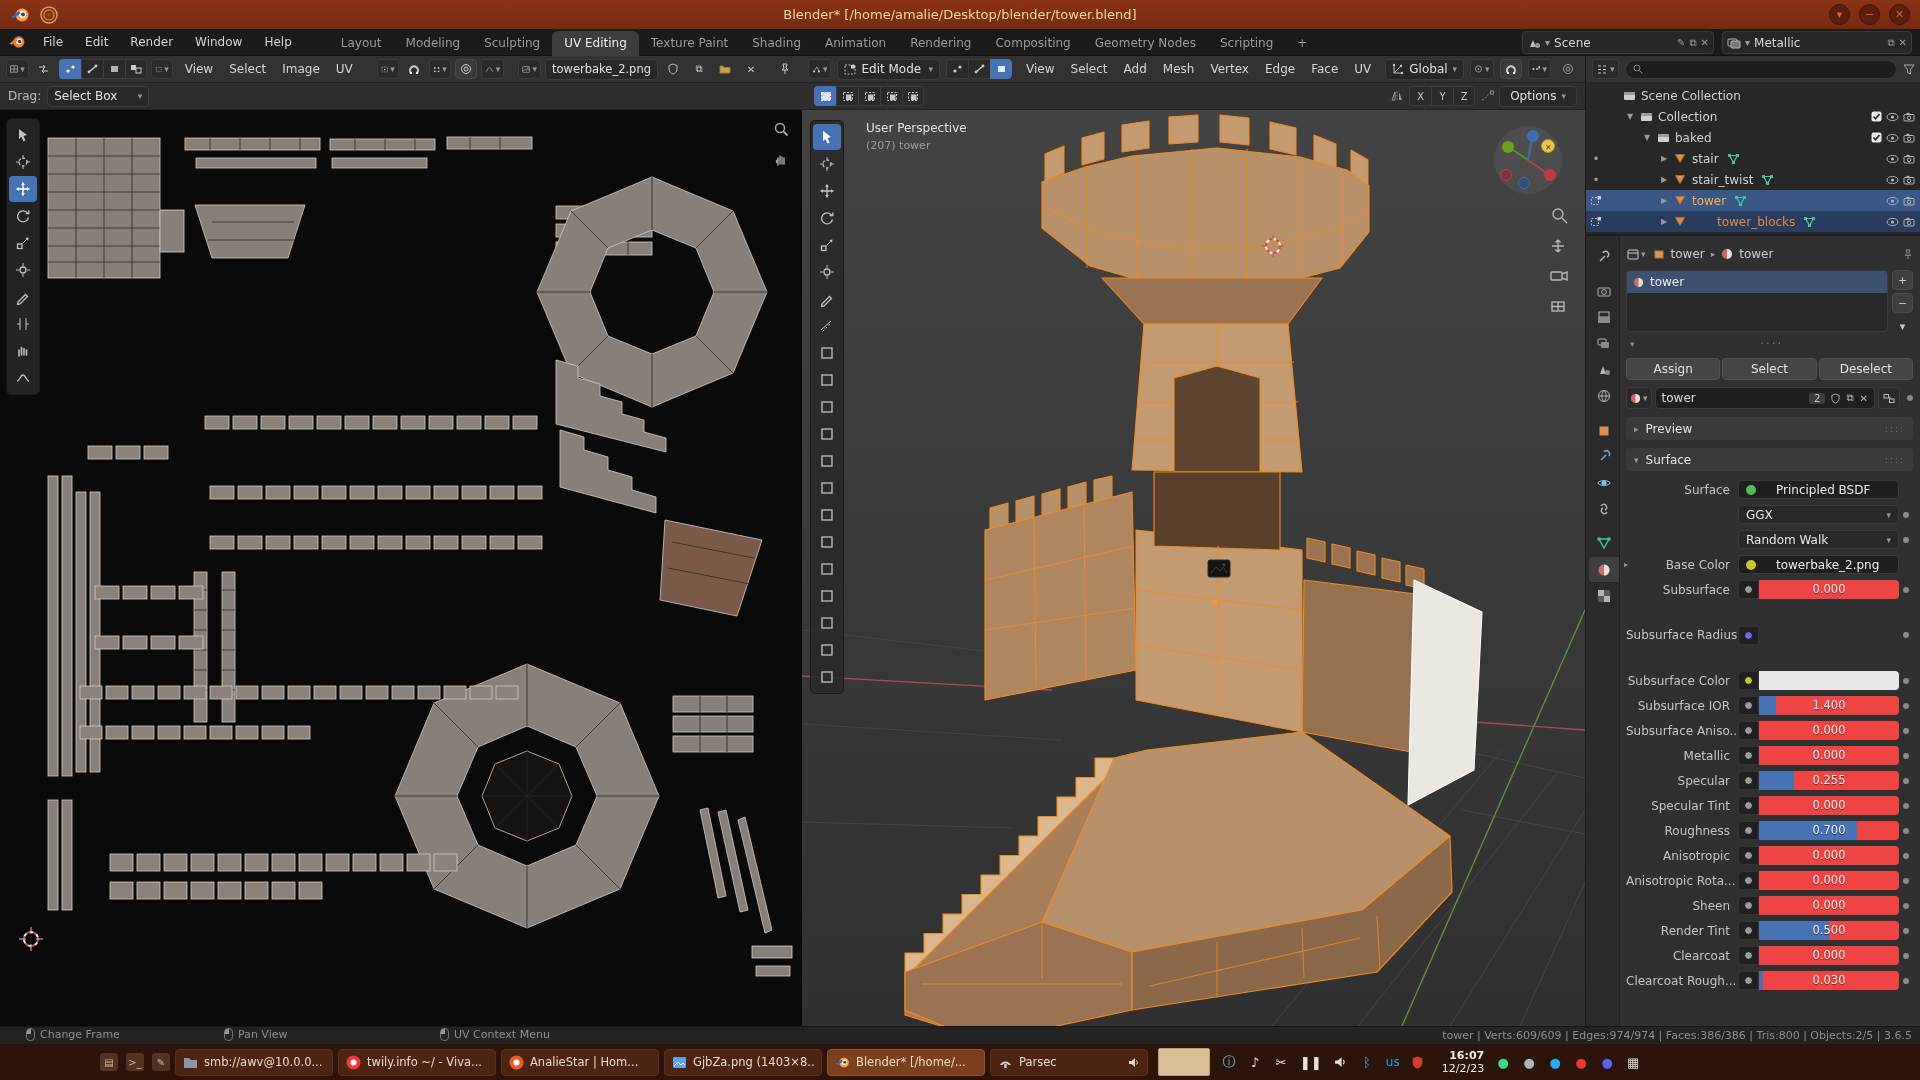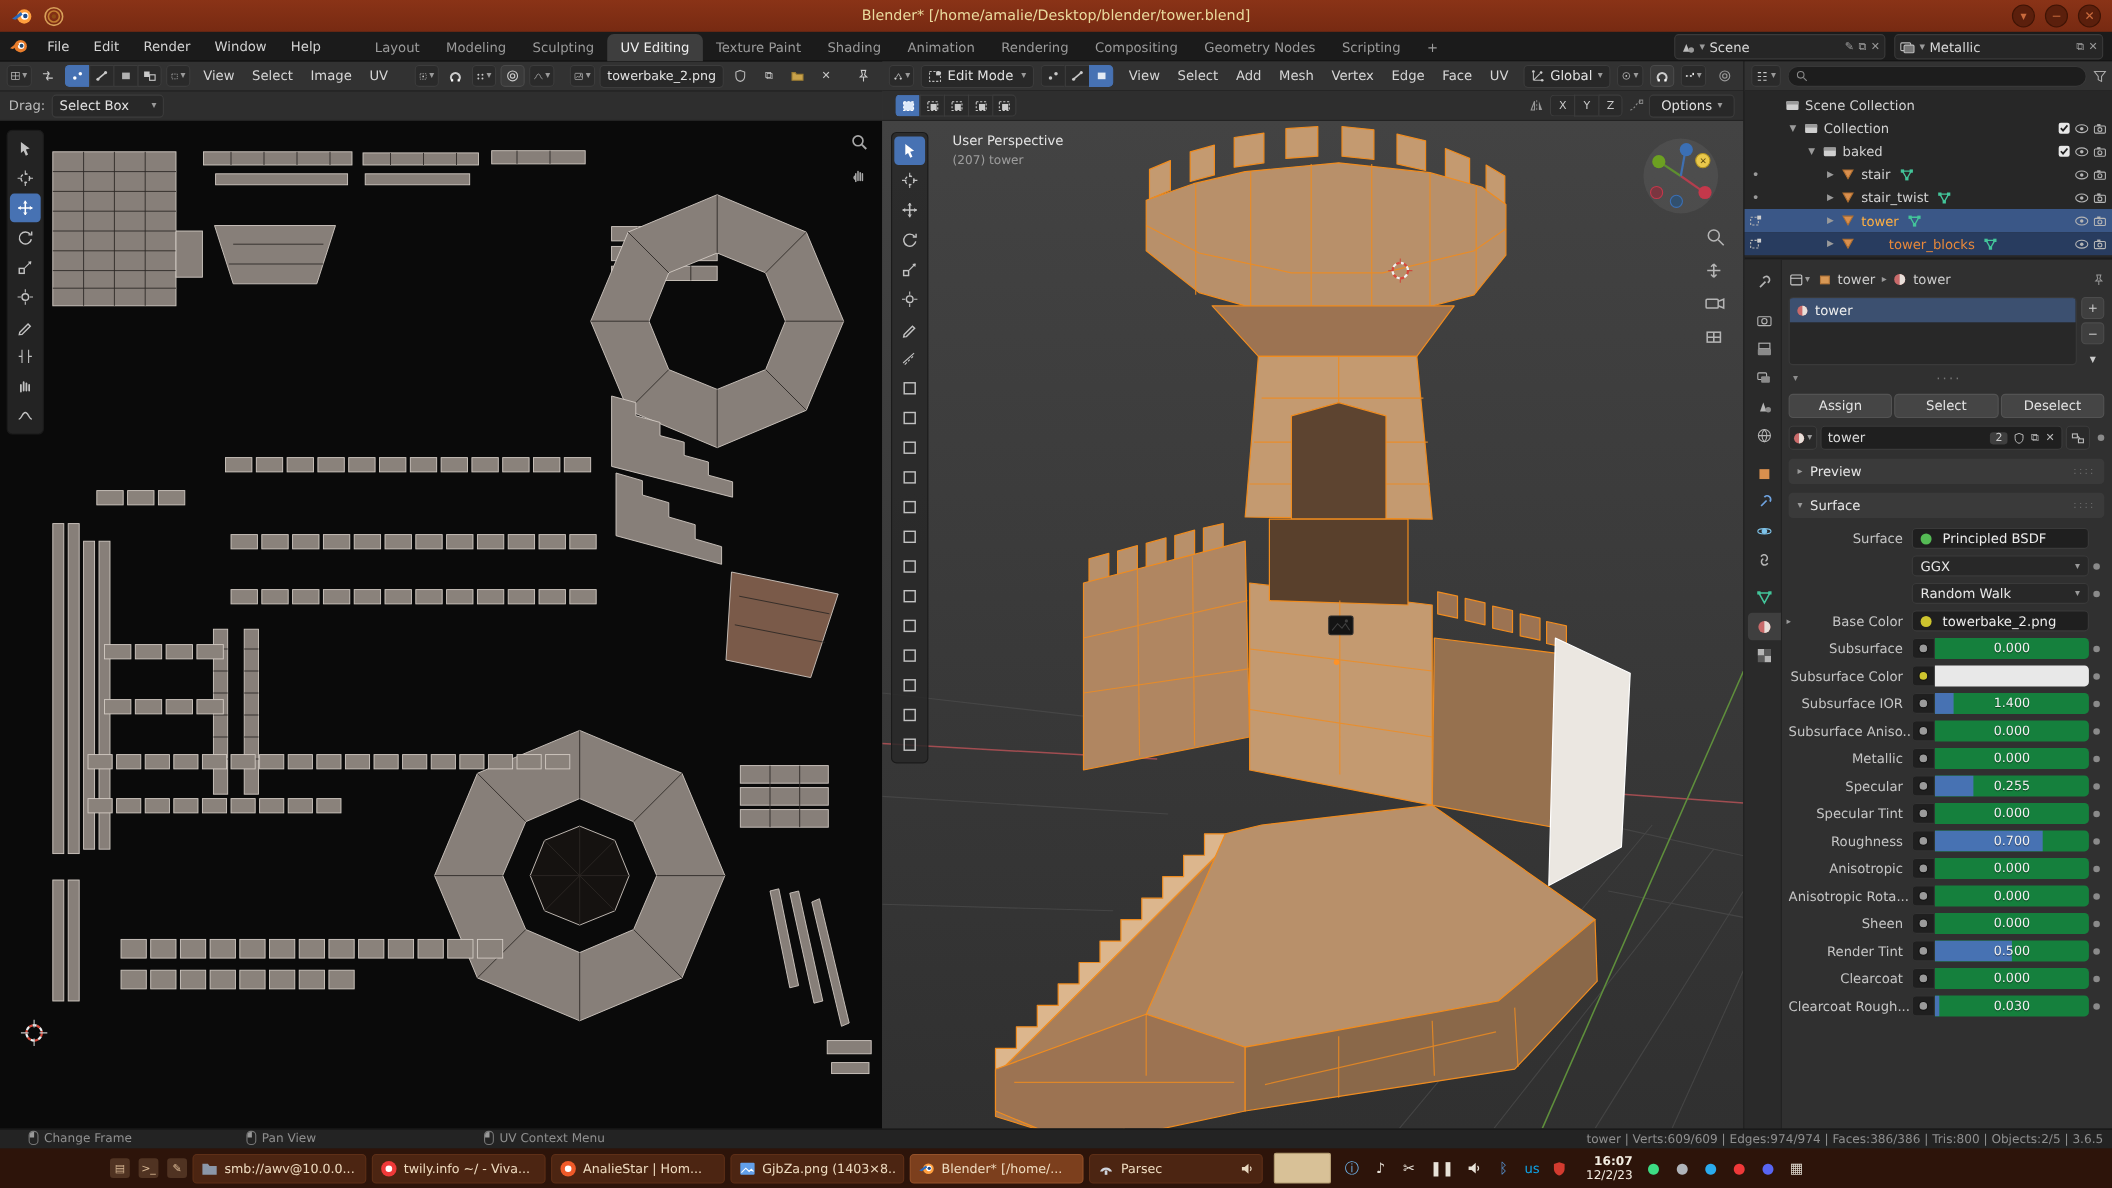--- a/index.html
+++ b/index.html
@@ -110,27 +110,27 @@
   .panelhdr { margin-top:8px; height:23px; background:#3a3a3a; border-radius:4px; display:flex;
     align-items:center; gap:7px; padding:0 8px; color:#e6e6e6; }
   .panelhdr .dots { margin-left:auto; color:#6f6f6f; letter-spacing:2px; font-size:9px; }
   .prow { display:grid; grid-template-columns:112px 1fr 14px; align-items:center; height:25px; position:relative; }
   .prow .plabel { text-align:right; padding-right:8px; color:#c6c6c6; white-space:nowrap; overflow:hidden; }
   .prow .pwidget { display:flex; align-items:center; gap:0; }
   .prow .dec { width:6px; height:6px; border-radius:50%; background:#8a8a8a; justify-self:center; }
   .toggle { width:21px; height:19px; background:#1f1f1f; border:1px solid #333; border-radius:4px 0 0 4px;
     display:flex; align-items:center; justify-content:center; flex:none; }
   .tdot { width:9px; height:9px; border-radius:50%; border:1px solid #111; }
-  .slider { position:relative; flex:1; height:19px; background:#15803d; border-radius:0 4px 4px 0; overflow:hidden; }
+  .slider { position:relative; flex:1; height:19px; background:#ef4444; border-radius:0 4px 4px 0; overflow:hidden; }
   .slider .fill { position:absolute; left:0; top:0; bottom:0; background:#4772b3; }
   .slider .val { position:absolute; left:0; right:0; text-align:center; line-height:19px; color:#f1f1f1; font-size:11.5px; text-shadow:0 1px 1px rgba(0,0,0,.5); }
   .menufield { flex:1; height:19px; background:#282828; border:1px solid #3a3a3a; border-radius:4px;
     display:flex; align-items:center; padding:0 7px; color:#e8e8e8; }
   .idvalue { flex:1; height:19px; background:#1f1f1f; border:1px solid #3a3a3a; border-radius:4px;
-    display:flex; align-items:center; gap:10px; padding:0 7px; color:#ececec; }
+    display:flex; align-items:center; gap:20px; padding:0 7px; color:#ececec; }
   .cdot { width:10px; height:10px; border-radius:50%; flex:none; }
   .swatch { flex:1; height:19px; border-radius:0 4px 4px 0; }
   .expander { position:absolute; left:-2px; color:#9a9a9a; font-size:8px; }
   .multi { flex:1; display:flex; flex-direction:column; gap:1px; }
   .multi .slider { border-radius:0; height:19px; }
   .multi .slider:first-child { border-top-right-radius:4px; }
   .multi .slider:last-child { border-bottom-right-radius:4px; }
 
   
   #statusbar { position:absolute; left:0; top:1026px; width:1920px; height:18px; background:#232323;
@@ -1477,20 +1477,34 @@
               <span class="toggle">
                 <i class="tdot" style="background: rgb(154, 154, 154);"></i>
               </span>
               <div class="slider">
                 <div class="fill" style="width: 0%;"></div>
                 <span class="val">0.000</span>
               </div>
             </div>
             <span class="dec"></span>
           </div>
+          <div class="prow" style="height: 66px;">
+            <span class="plabel">Subsurface Radius</span>
+            <div class="pwidget">
+              <span class="toggle">
+                <i class="tdot" style="background: rgb(106, 106, 224);"></i>
+              </span>
+              <div class="multi">
+                <div class="slider"></div>
+                <div class="slider"></div>
+                <div class="slider"></div>
+              </div>
+            </div>
+            <span class="dec"></span>
+          </div>
           <div class="prow">
             <span class="plabel">Subsurface Color</span>
             <div class="pwidget">
               <span class="toggle">
                 <i class="tdot" style="background: rgb(205, 196, 46);"></i>
               </span>
               <div class="swatch" style="background: rgb(232, 232, 232);"></div>
             </div>
             <span class="dec"></span>
           </div>

